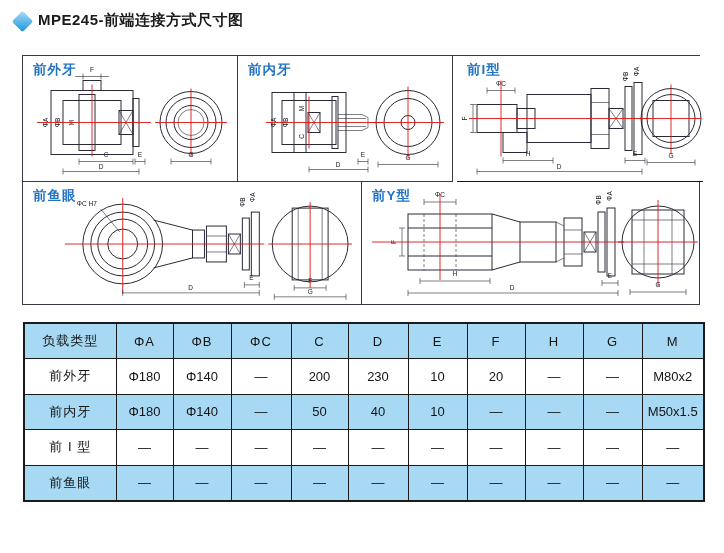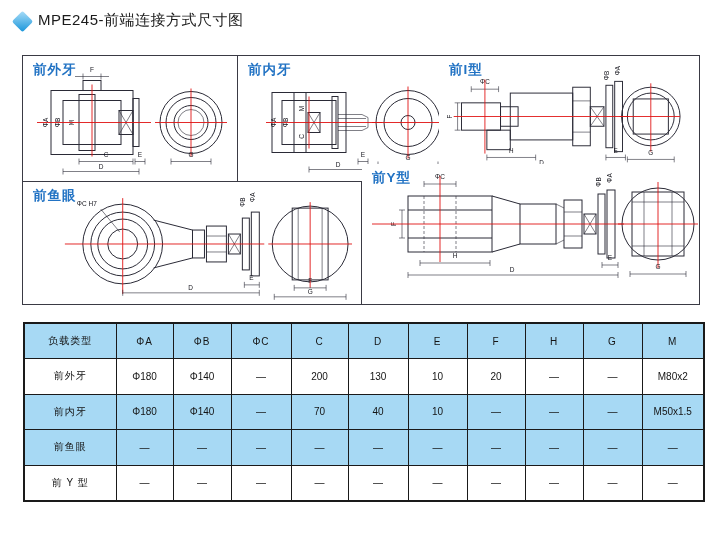--- a/index.html
+++ b/index.html
@@ -7,41 +7,41 @@
     --line:#2a2a36; --border:#1a1a1a; --title:#1b1b1b;
     --diamond_light:#a9ddf8; --diamond_dark:#1895da;
   }
   *{margin:0;padding:0;box-sizing:border-box}
   html,body{background:#fff}
   body{width:724px;height:553px;position:relative;font-family:"Liberation Sans",sans-serif;overflow:hidden}
 
   .title-icon{position:absolute;left:15px;top:14px;width:15px;height:15px;
     transform:rotate(45deg);border-radius:2px;
     background:linear-gradient(135deg,var(--diamond_light),var(--diamond_dark))}
-  .page-title{position:absolute;left:38px;top:11px;font-size:15px;font-weight:normal;color:var(--title);letter-spacing:.5px}
+  .page-title{position:absolute;left:38px;top:11px;font-size:15px;font-weight:bold;color:var(--title);letter-spacing:.5px}
 
   .panel{position:absolute;left:22px;top:55px;width:678px;height:250px;border:1px solid #3a3a44;background:#fff}
   .cell{position:absolute;background:#fff}
   .c1{left:0;top:0;width:215px;height:126px;border-right:1px solid #3a3a44;border-bottom:1px solid #3a3a44}
   .c2{left:215px;top:0;width:215px;height:126px;border-right:1px solid #3a3a44;border-bottom:1px solid #3a3a44}
-  .c3{left:416px;top:0;width:246px;height:126px;border-bottom:5px solid #0f172a}
+  .c3{left:434px;top:0;width:246px;height:126px;border-bottom:1px solid #0f172a}
   .c4{left:0;top:126px;width:339px;height:122px;border-right:1px solid #3a3a44}
-  .c5{left:339px;top:108px;width:337px;height:122px}
+  .c5{left:339px;top:126px;width:337px;height:122px}
   .panel-label{position:absolute;left:10px;top:5px;font-size:13.5px;font-weight:bold;color:var(--accent);letter-spacing:1px;z-index:2}
   .cell svg{position:absolute;left:0;top:0;width:100%;height:100%}
 
   .ln{fill:none;stroke:var(--line);stroke-width:1}
   .tn{fill:none;stroke:var(--line);stroke-width:.6}
   .hid{fill:none;stroke:var(--line);stroke-width:.6;stroke-dasharray:3 2}
   .cl{fill:none;stroke:var(--centerline);stroke-width:.9}
   .dim{fill:none;stroke:var(--line);stroke-width:.6}
   text.dlb{font-family:"Liberation Sans",sans-serif;font-size:6.5px;fill:#14141c;text-anchor:middle}
 
   .dim-table{position:absolute;left:23px;top:322px;width:681px;border-collapse:collapse;table-layout:fixed;
-    border:2px solid var(--border);font-size:10px;color:#141414}
+    border:2px solid var(--border);font-size:13px;color:#141414}
   .dim-table th,.dim-table td{border:1px solid var(--border);text-align:center;vertical-align:middle;height:35.5px;padding:0;font-weight:normal;overflow:hidden}
   .dim-table thead th{background:var(--table_blue);letter-spacing:1px}
   .dim-table tr.alt td{background:var(--table_blue)}
   .dim-table td:first-child{letter-spacing:1px}
 </style>
 </head>
 <body>
 
 <span class="title-icon"></span>
 <h1 class="page-title">MPE245-前端连接方式尺寸图</h1>
@@ -245,60 +245,60 @@
         <th>M</th>
       </tr>
     </thead>
   <tbody>
       <tr>
         <td>前外牙</td>
         <td>Φ180</td>
         <td>Φ140</td>
         <td>—</td>
         <td>200</td>
-        <td>130</td>
+        <td>230</td>
         <td>10</td>
         <td>20</td>
         <td>—</td>
         <td>—</td>
         <td>M80x2</td>
       </tr>
       <tr class="alt">
         <td>前内牙</td>
         <td>Φ180</td>
         <td>Φ140</td>
         <td>—</td>
-        <td>70</td>
+        <td>50</td>
         <td>40</td>
         <td>10</td>
         <td>—</td>
         <td>—</td>
         <td>—</td>
         <td>M50x1.5</td>
       </tr>
+      <tr>
+        <td>前 I 型</td>
+        <td>—</td>
+        <td>—</td>
+        <td>—</td>
+        <td>—</td>
+        <td>—</td>
+        <td>—</td>
+        <td>—</td>
+        <td>—</td>
+        <td>—</td>
+        <td>—</td>
+      </tr>
       <tr class="alt">
         <td>前鱼眼</td>
         <td>—</td>
         <td>—</td>
         <td>—</td>
         <td>—</td>
         <td>—</td>
         <td>—</td>
         <td>—</td>
         <td>—</td>
         <td>—</td>
         <td>—</td>
       </tr>
-      <tr>
-        <td>前 Y 型</td>
-        <td>—</td>
-        <td>—</td>
-        <td>—</td>
-        <td>—</td>
-        <td>—</td>
-        <td>—</td>
-        <td>—</td>
-        <td>—</td>
-        <td>—</td>
-        <td>—</td>
-      </tr>
     </tbody>
 </table>
 
 </body></html>

